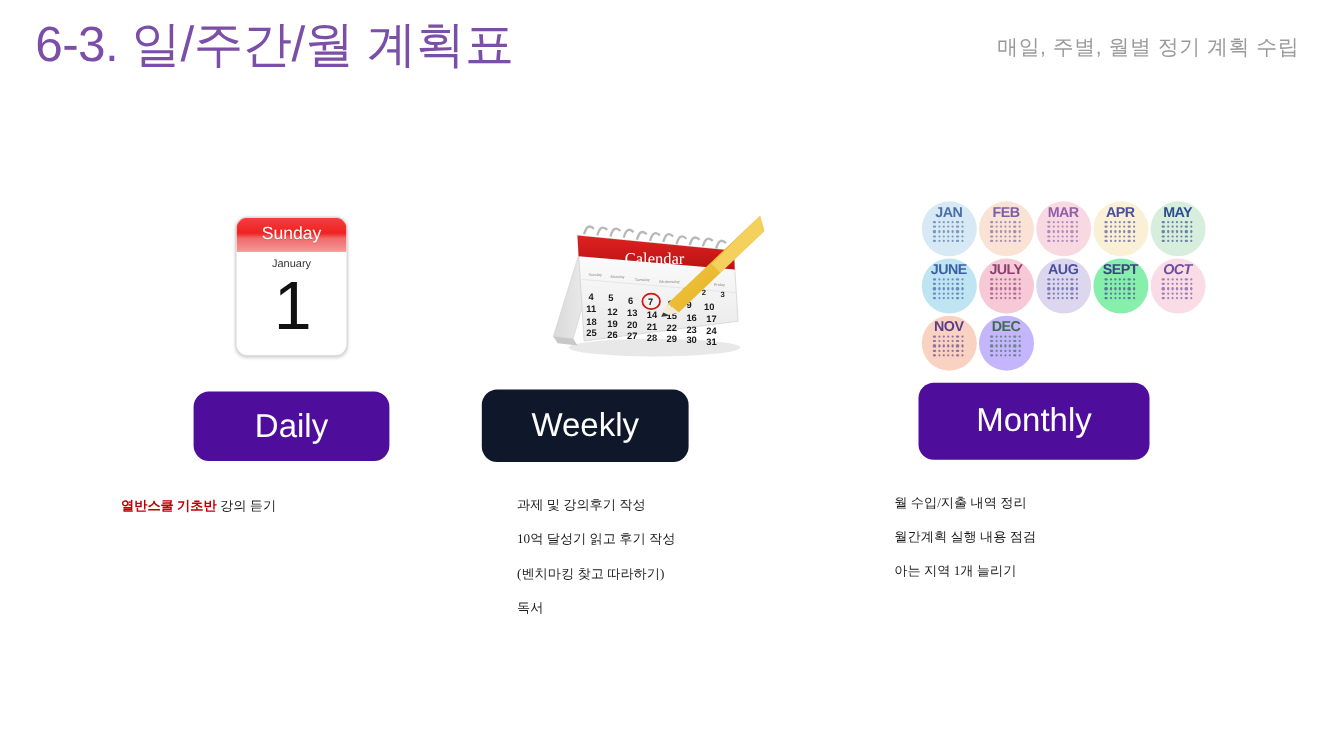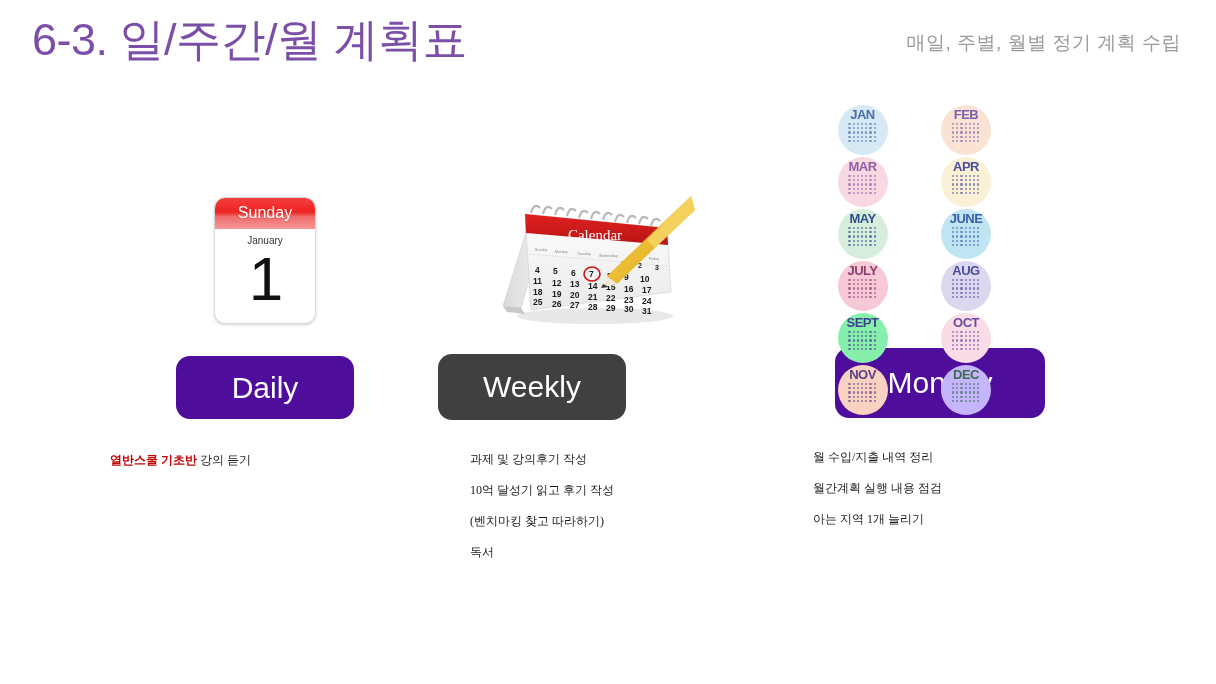--- a/index.html
+++ b/index.html
@@ -109,21 +109,21 @@
     width: 200px;
     height: 145px;
     position: relative;
   }
   .cal-desk svg { display: block; }
 
   
   .cal-year {
     width: 205px;
     display: grid;
-    grid-template-columns: repeat(2, 1fr);
+    grid-template-columns: repeat(5, 1fr);
     gap: 2px 2px;
   }
   .month-circle {
     width: 50px;
     height: 50px;
     border-radius: 50%;
     position: relative;
     display: flex;
     flex-direction: column;
     align-items: center;
@@ -331,21 +331,21 @@
           <g>
             <polygon points="196,8 200,22 122,96 112,88" fill="url(#pencilG)"></polygon>
             <polygon points="196,8 200,22 160,60 152,52" fill="#fbe27f" opacity="0.55"></polygon>
             <polygon points="112,88 122,96 106,100" fill="#f3ead6"></polygon>
             <polygon points="108,96 114,99 106,100" fill="#3a3a3a"></polygon>
           </g>
         </svg>
       </div>
     </div>
 
-    <button class="pill pill-weekly" style="background: #404040; margin-left: 8px;">Weekly</button>
+    <button class="pill pill-weekly" style="background: #0f172a; margin-left: 8px;">Weekly</button>
 
     <div class="notes notes-weekly">
       <div class="note-line">
         <span>과제 및 강의후기 작성</span>
       </div>
       <div class="note-line">
         <span>10억 달성기 읽고 후기 작성</span>
       </div>
       <div class="note-line">
         <span>(벤치마킹 찾고 따라하기)</span>
@@ -713,21 +713,21 @@
               <i></i>
               <i></i>
               <i></i>
               <i></i>
               <i></i>
               <i></i>
               <i></i>
               <i></i>
             </div>
           </div>
-          <div class="month-circle" style="background: rgb(249, 220, 230); color: rgb(107, 78, 155);">
+          <div class="month-circle" style="background: rgb(249, 220, 230); color: rgb(107, 78, 155); font-style: italic;">
             <div class="month-name">OCT</div>
             <div class="month-grid">
               <i></i>
               <i></i>
               <i></i>
               <i></i>
               <i></i>
               <i></i>
               <i></i>
               <i></i>

